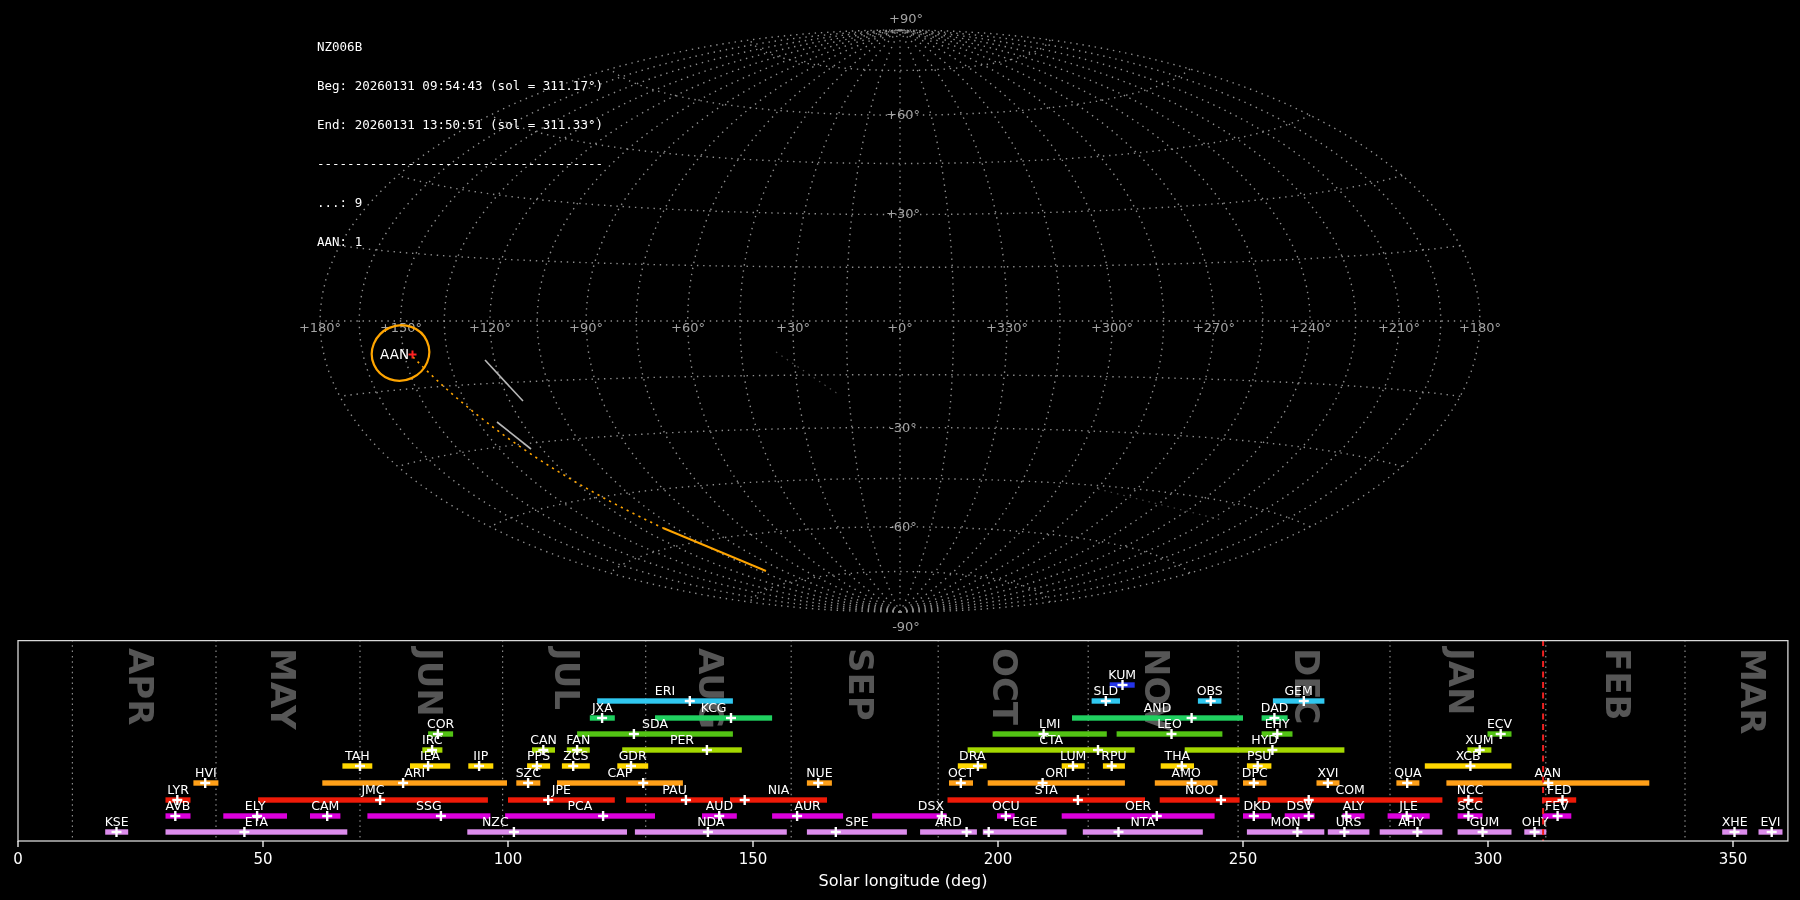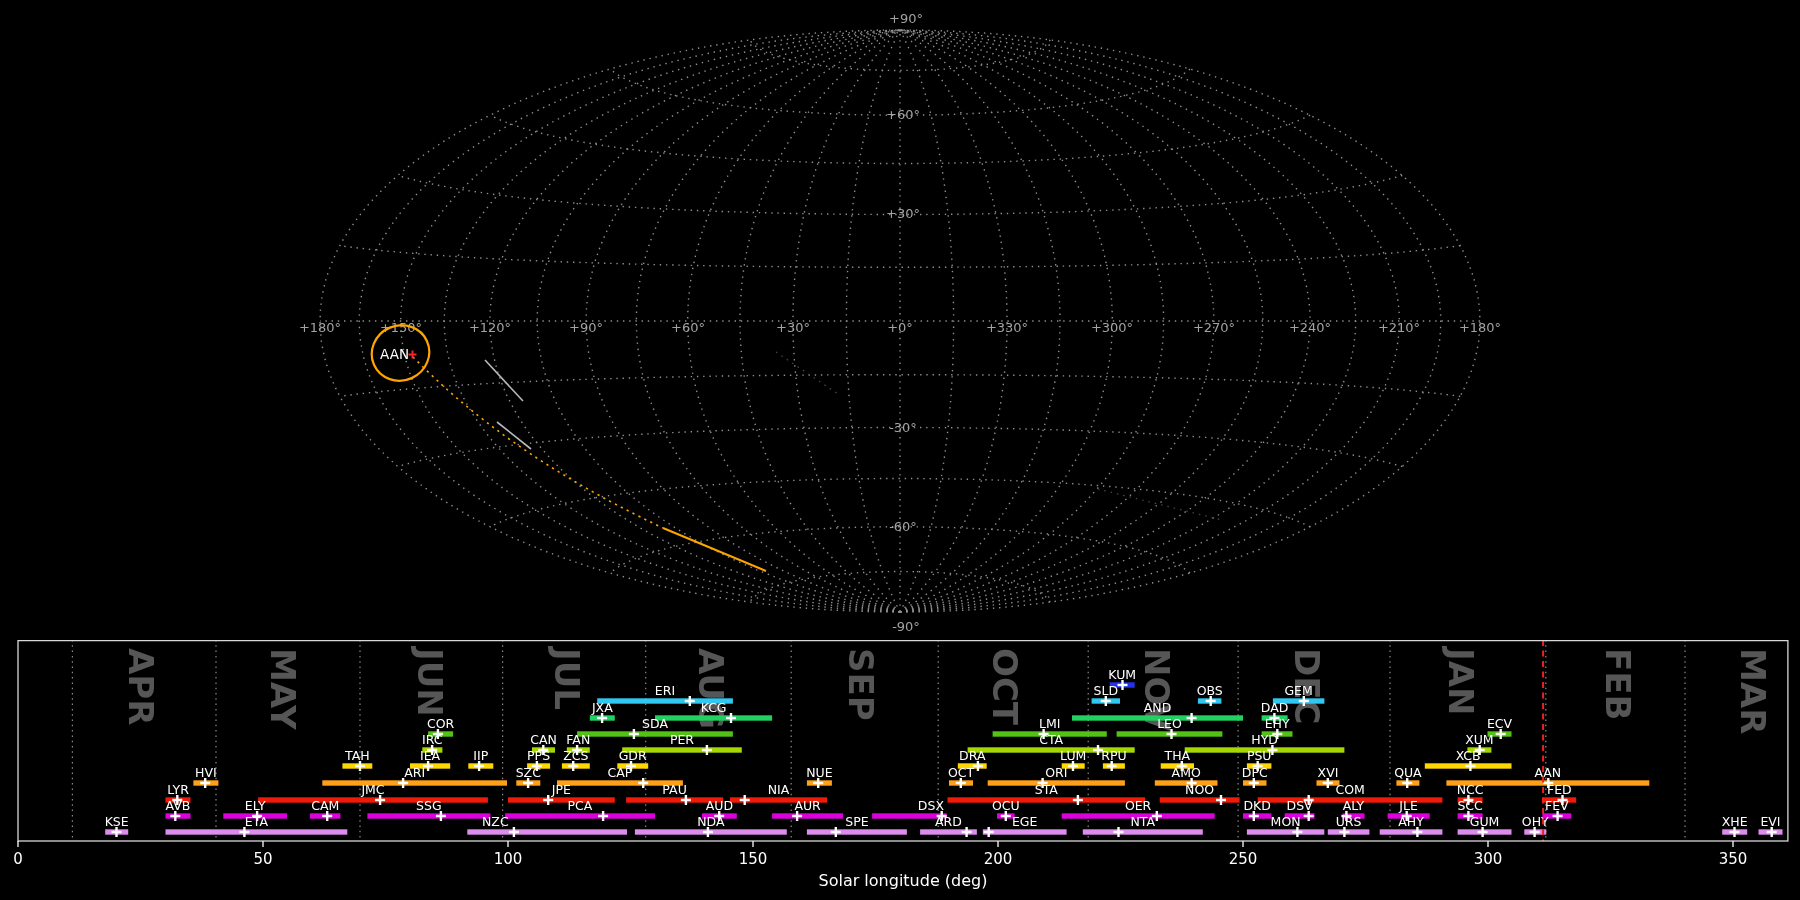--- a/index.html
+++ b/index.html
@@ -77,20 +77,28 @@
       <line x1="1098" y1="489" x2="1222" y2="520" stroke="#4a4a4a" stroke-width="1.2" stroke-dasharray="1.5 5"></line>
       <line x1="485" y1="360" x2="523" y2="401" stroke="#b8b8b8" stroke-width="1.6"></line>
       <line x1="497" y1="422" x2="531" y2="449" stroke="#b8b8b8" stroke-width="1.6"></line>
       <path d="M413,357 C470,415 545,472 663,528" fill="none" stroke="#ffa500" stroke-width="1.6" stroke-dasharray="2.2 4.4"></path>
       <line x1="663" y1="528" x2="766" y2="571" stroke="#ffa500" stroke-width="2"></line>
       <ellipse cx="400.5" cy="353" rx="29" ry="27.5" transform="rotate(-24 400.5 353)" fill="none" stroke="#ffa500" stroke-width="2.2"></ellipse>
       <text x="409" y="359" fill="#fff" font-size="13.5px" text-anchor="end">AAN</text>
       <line x1="408.5" y1="354.5" x2="416.5" y2="354.5" stroke="#ff2222" stroke-width="2"></line>
       <line x1="412.5" y1="350.5" x2="412.5" y2="358.5" stroke="#ff2222" stroke-width="2"></line>
     </svg>
+  <div id="info">
+    <div>NZ006B</div>
+    <div>Beg: 20260131 09:54:43 (sol = 311.17°)</div>
+    <div>End: 20260131 13:50:51 (sol = 311.33°)</div>
+    <div>--------------------------------------</div>
+    <div>...: 9</div>
+    <div>AAN: 1</div>
+  </div>
   <svg id="chart" width="1800" height="260">
       <line x1="72.4" y1="0" x2="72.4" y2="201" stroke="#8a8a8a" stroke-width="1.2" stroke-dasharray="1.5 3.8"></line>
       <line x1="216.0" y1="0" x2="216.0" y2="201" stroke="#8a8a8a" stroke-width="1.2" stroke-dasharray="1.5 3.8"></line>
       <line x1="360.0" y1="0" x2="360.0" y2="201" stroke="#8a8a8a" stroke-width="1.2" stroke-dasharray="1.5 3.8"></line>
       <line x1="502.6" y1="0" x2="502.6" y2="201" stroke="#8a8a8a" stroke-width="1.2" stroke-dasharray="1.5 3.8"></line>
       <line x1="645.7" y1="0" x2="645.7" y2="201" stroke="#8a8a8a" stroke-width="1.2" stroke-dasharray="1.5 3.8"></line>
       <line x1="791.2" y1="0" x2="791.2" y2="201" stroke="#8a8a8a" stroke-width="1.2" stroke-dasharray="1.5 3.8"></line>
       <line x1="938.2" y1="0" x2="938.2" y2="201" stroke="#8a8a8a" stroke-width="1.2" stroke-dasharray="1.5 3.8"></line>
       <line x1="1088.2" y1="0" x2="1088.2" y2="201" stroke="#8a8a8a" stroke-width="1.2" stroke-dasharray="1.5 3.8"></line>
       <line x1="1238.1" y1="0" x2="1238.1" y2="201" stroke="#8a8a8a" stroke-width="1.2" stroke-dasharray="1.5 3.8"></line>

